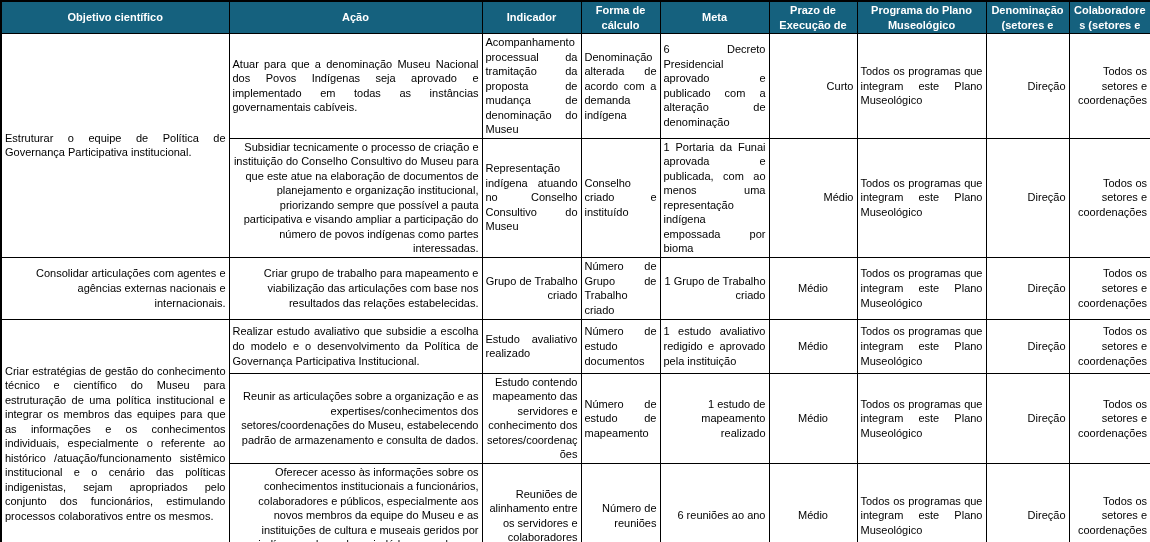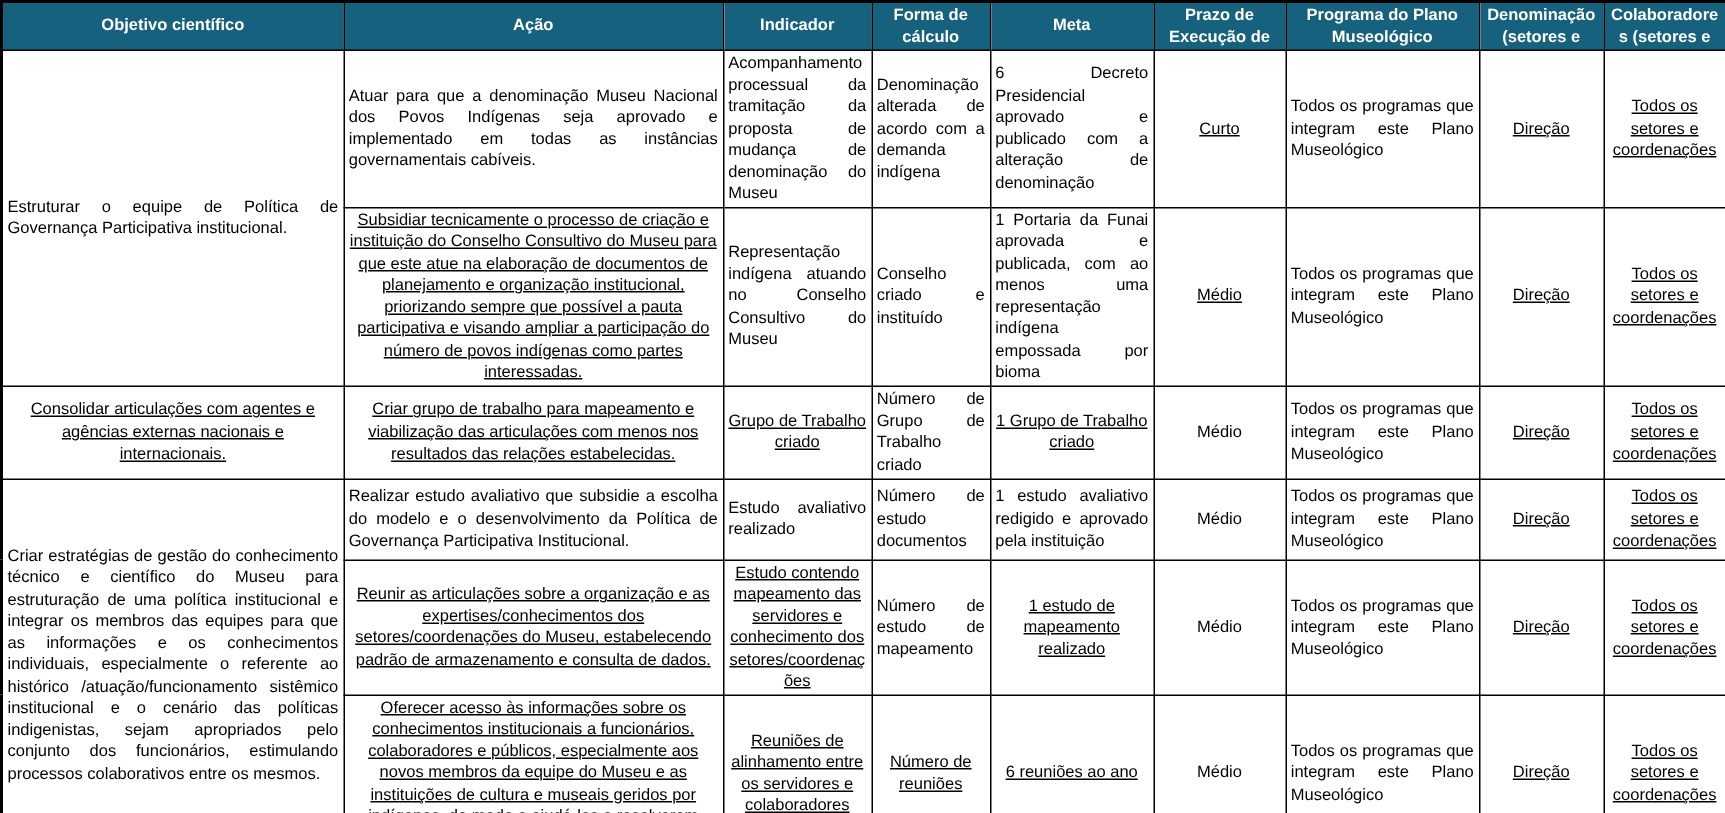--- a/index.html
+++ b/index.html
@@ -26,21 +26,21 @@
     overflow:hidden;
   }
   .plan-table th{
     background:var(--header-bg);
     color:var(--header-text);
     font-weight:bold;text-align:center;
     padding:1px 2px;
   }
   td.j{text-align:justify;text-justify:inter-word;}
   td.c{text-align:center;}
-  td.l{text-align:center;text-decoration:underline;}
+  td.l{text-align:right;}
 </style>
 </head>
 <body>
 
 <table class="plan-table">
   <colgroup>
     <col style="width:228px">
       <col style="width:253px">
       <col style="width:99px">
     <col style="width:79px">
@@ -80,21 +80,21 @@
       <td class="j">Representação indígena atuando no Conselho Consultivo do Museu</td>
       <td class="j">Conselho criado e instituído</td>
       <td class="j">1 Portaria da Funai aprovada e publicada, com ao menos uma representação indígena empossada por bioma</td>
       <td class="l">Médio</td>
       <td class="j">Todos os programas que integram este Plano Museológico</td>
       <td class="l">Direção</td>
       <td class="l">Todos os setores e coordenações</td>
     </tr>
     <tr style="height:62px">
       <td class="l">Consolidar articulações com agentes e agências externas nacionais e internacionais.</td>
-      <td class="l">Criar grupo de trabalho para mapeamento e viabilização das articulações com menos nos resultados das relações estabelecidas.</td>
+      <td class="l">Criar grupo de trabalho para mapeamento e viabilização das articulações com base nos resultados das relações estabelecidas.</td>
       <td class="l">Grupo de Trabalho criado</td>
       <td class="j">Número de Grupo de Trabalho criado</td>
       <td class="l">1 Grupo de Trabalho criado</td>
       <td class="c">Médio</td>
       <td class="j">Todos os programas que integram este Plano Museológico</td>
       <td class="l">Direção</td>
       <td class="l">Todos os setores e coordenações</td>
     </tr>
     <tr style="height:54px">
       <td class="j" rowspan="3">Criar estratégias de gestão do conhecimento técnico e científico do Museu para estruturação de uma política institucional e integrar os membros das equipes para que as informações e os conhecimentos individuais, especialmente o referente ao histórico /atuação/funcionamento sistêmico institucional e o cenário das políticas indigenistas, sejam apropriados pelo conjunto dos funcionários, estimulando processos colaborativos entre os mesmos.</td>

